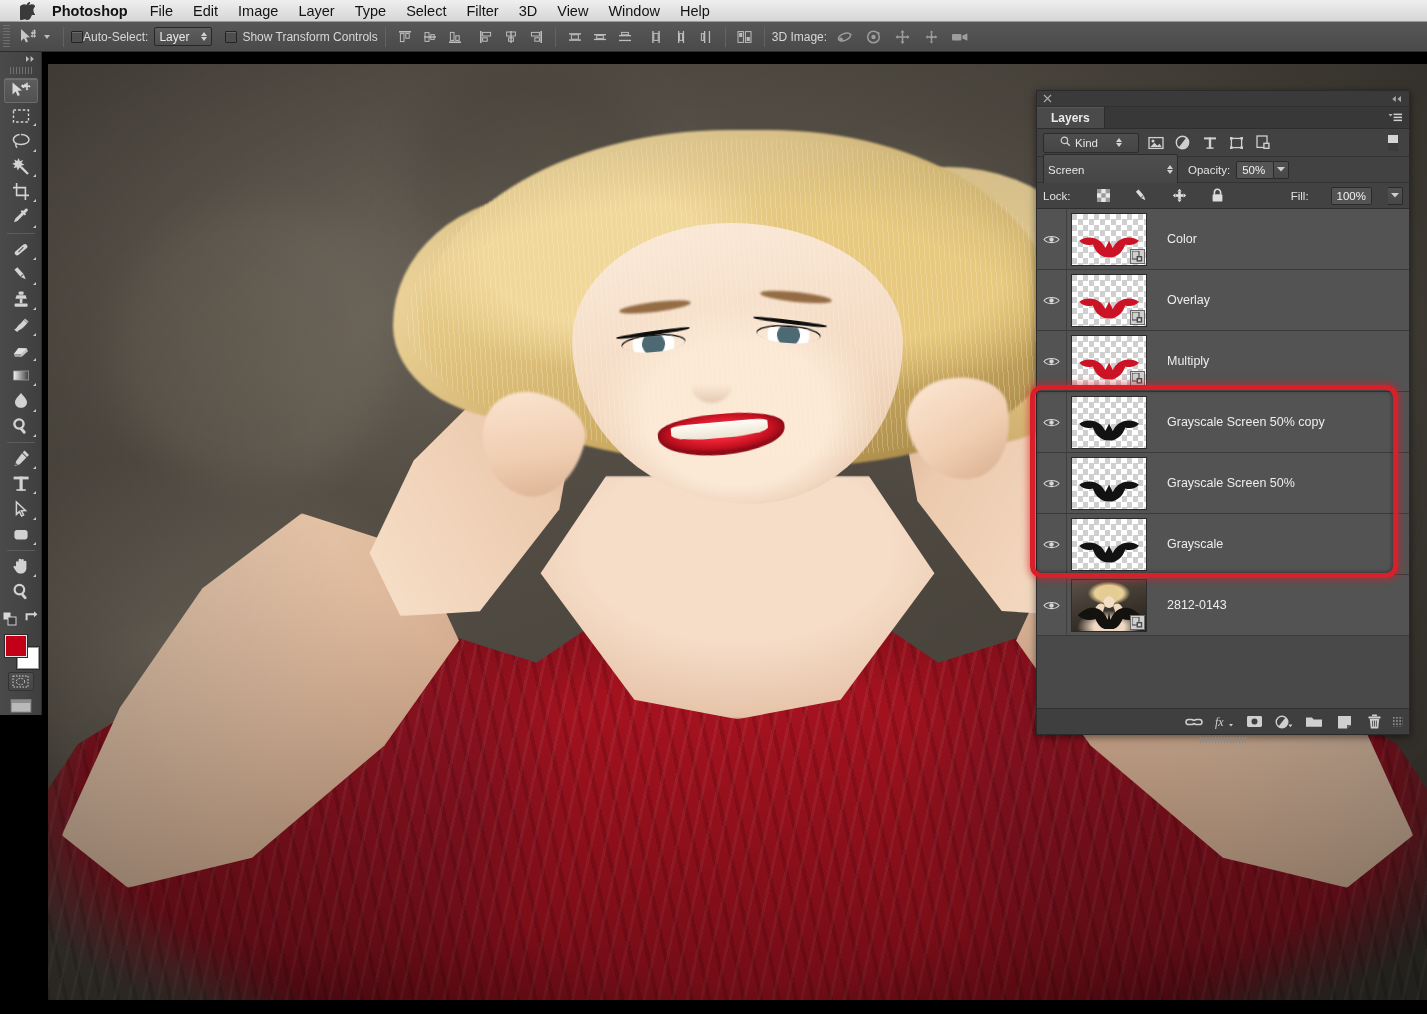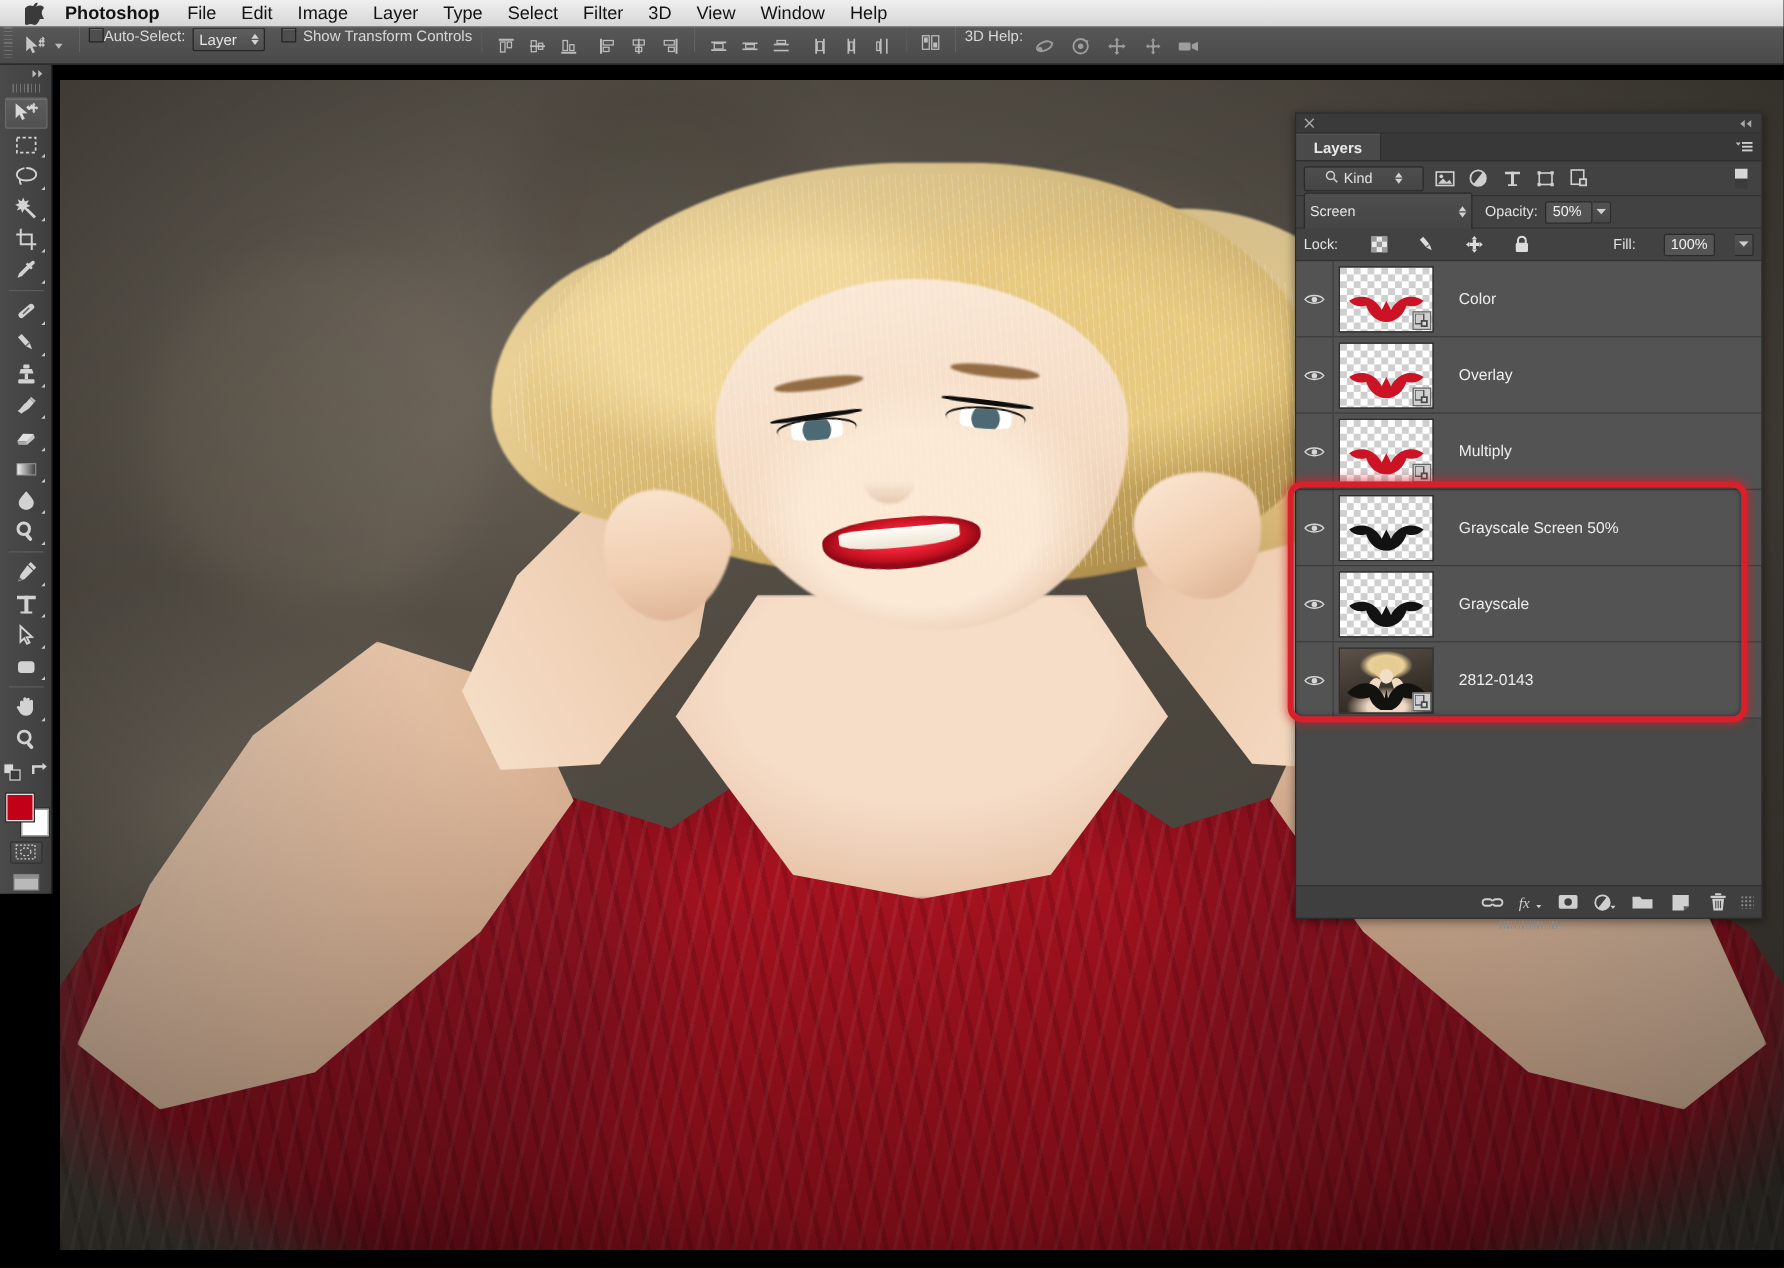--- a/index.html
+++ b/index.html
@@ -26,21 +26,21 @@
     font-size:14.5px; color:#121212; padding:0 10px; line-height:22px;
     white-space:nowrap; cursor:default;
   }
   .menu-item.app-name{ font-weight:bold; padding:0 12px; }
 
   
   #optionsbar{
     position:absolute; left:0; top:22px; width:1427px; height:30px;
     background:linear-gradient(#575757,#4a4a4a);
     border-bottom:1px solid #2c2c2c;
-    display:flex; z-index:38;
+    display:flex; align-items:center; z-index:38;
   }
   .grip{
     width:7px; height:24px; margin:0 5px 0 3px;
     background:repeating-linear-gradient(to bottom,#6f6f6f 0 1px,transparent 1px 3px);
   }
   .ob-tool{
     display:flex; align-items:center; gap:5px; padding:0 6px 0 4px;
   }
   .ob-sep{
     width:1px; height:20px; background:#3a3a3a;
@@ -586,21 +586,21 @@
     <svg width="18" height="16" viewBox="0 0 18 16">
         <rect x="2" y="2.6" width="5.4" height="10.8" fill="none" stroke="#bdbdbd"></rect>
         <rect x="3.2" y="4" width="3" height="4" fill="#bdbdbd"></rect>
         <rect x="9.4" y="2.6" width="5.6" height="10.8" fill="none" stroke="#bdbdbd"></rect>
         <rect x="10.6" y="8" width="3.2" height="4" fill="#bdbdbd"></rect>
       </svg>
   </div>
 
   <div class="ob-sep"></div>
 
-  <span class="ob-label">3D Help:</span>
+  <span class="ob-label">3D Image:</span>
 
   <div class="d3-grp">
     <div class="d3-btn">
       <svg width="19" height="16" viewBox="0 0 19 16">
           <ellipse cx="9.5" cy="8" rx="6.4" ry="3.4" fill="none" stroke="#9d9d9d" stroke-width="1.5" transform="rotate(-22 9.5 8)"></ellipse>
           <path d="M14.6 4.4 l2.2 .5 -1.2 1.9z" fill="#9d9d9d"></path>
           <circle cx="6" cy="10.4" r="1.9" fill="#9d9d9d"></circle>
         </svg>
     </div>
     <div class="d3-btn">
@@ -1165,20 +1165,38 @@
                 <rect x="4.6" y="5" width="5.6" height="5.6" fill="#4a4a4a"></rect>
                 <rect x="6" y="6.4" width="2.8" height="2.8" fill="#d8d8d8"></rect>
               </svg>
           </div>
         </div>
       </div>
       <div class="layer-name">Multiply</div>
     </div>
 
 
+    <div class="layer-row">
+      <div class="eye-cell">
+        <svg width="17" height="11" viewBox="0 0 17 11">
+          <path d="M1 5.5 C4 1.4 13 1.4 16 5.5 C13 9.6 4 9.6 1 5.5z" fill="none" stroke="#d6d6d6" stroke-width="1.1"></path>
+          <circle cx="8.5" cy="5.5" r="2.2" fill="#d6d6d6"></circle>
+        </svg>
+      </div>
+      <div class="thumb-cell">
+        <div class="thumb">
+          <div class="shape">
+            <svg viewBox="0 0 100 60" preserveAspectRatio="none">
+              <path fill="#121212" d="M2 26 C10 20 18 18 28 22 C34 25 40 30 44 40 L50 26 L56 40 C60 30 66 25 72 22 C82 18 90 20 98 26 C92 34 84 36 76 33 C72 48 62 58 50 58 C38 58 28 48 24 33 C16 36 8 34 2 26z"></path>
+            </svg>
+          </div>
+        </div>
+      </div>
+      <div class="layer-name">Grayscale Screen 50% copy</div>
+    </div>
 
     <div class="layer-row">
       <div class="eye-cell">
         <svg width="17" height="11" viewBox="0 0 17 11">
           <path d="M1 5.5 C4 1.4 13 1.4 16 5.5 C13 9.6 4 9.6 1 5.5z" fill="none" stroke="#d6d6d6" stroke-width="1.1"></path>
           <circle cx="8.5" cy="5.5" r="2.2" fill="#d6d6d6"></circle>
         </svg>
       </div>
       <div class="thumb-cell">
         <div class="thumb">

